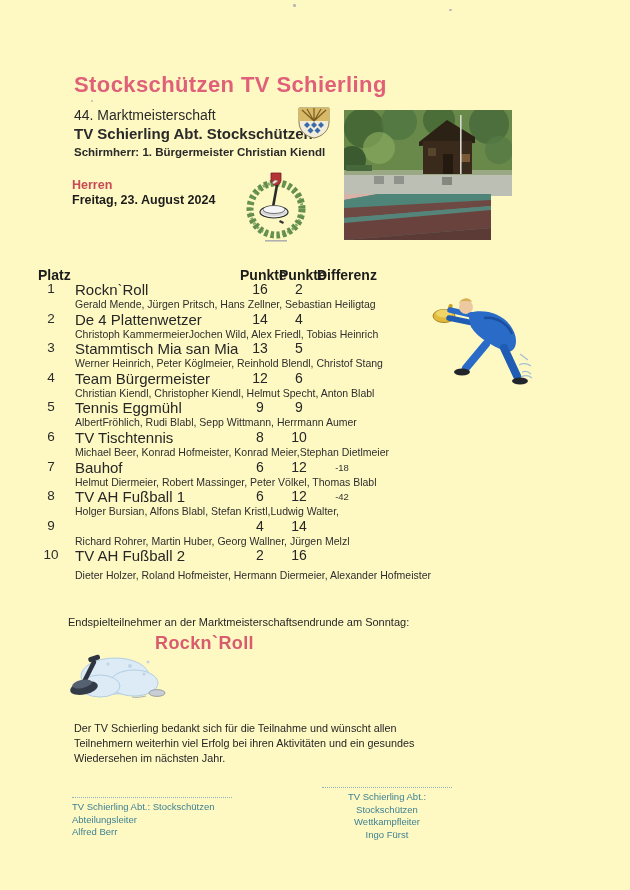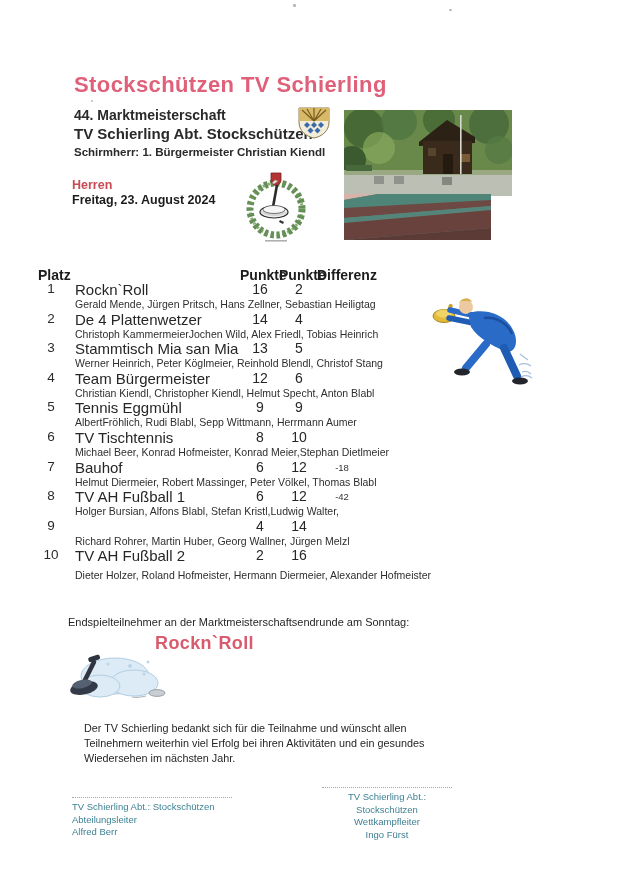--- a/index.html
+++ b/index.html
@@ -1,27 +1,27 @@
 <!DOCTYPE html>
 <html><head>
 <meta charset="utf-8">
 <style>
   html,body { margin:0; padding:0; background:#e9e9e9; }
   .page {
     position:relative; width:630px; height:890px; margin:0 auto;
-    background:#ffffff; overflow:hidden;
+    background:#fef9c3; overflow:hidden;
     font-family:"Liberation Sans", sans-serif; color:#222;
   }
   .abs { position:absolute; }
 
   .title {
     left:74px; top:72px; font-size:22px; font-weight:bold;
     color:#e0607a; letter-spacing:0.4px; white-space:nowrap;
   }
-  .sub-event { left:74px; top:107px; font-size:14px; font-weight:bold; color:#2a2a2a; }
+  .sub-event { left:74px; top:107px; font-size:14px; font-weight:normal; color:#2a2a2a; }
   .sub-club  { left:74px; top:125px; font-size:15px; font-weight:bold; color:#2a2a2a; }
   .sub-patron{ left:74px; top:146px; font-size:11.5px; font-weight:bold; color:#2a2a2a; }
 
   .category { left:72px; top:178px; font-size:12.5px; font-weight:bold; color:#c84a55; }
   .date     { left:72px; top:193px; font-size:12.5px; font-weight:bold; color:#1c1c1c; }
 
   
   .thead { top:267px; left:0; width:630px; height:14px; font-size:14px; font-weight:bold; color:#1c1c1c; }
   .h-platz { position:absolute; left:38px; }
   .h-p1 { position:absolute; left:240px; width:40px; text-align:center; }
@@ -35,21 +35,21 @@
   .team { position:absolute; left:75px; font-size:15px; color:#262626; white-space:nowrap; }
   .p1   { position:absolute; left:240px; width:40px; text-align:center; font-size:14px; color:#262626; }
   .p2   { position:absolute; left:279px; width:40px; text-align:center; font-size:14px; color:#262626; }
   .diff { position:absolute; left:317px; width:50px; text-align:center; font-size:9.5px; padding-top:3px; color:#333; }
   .players { margin-left:75px; font-size:10.5px; color:#2e2e2e; white-space:nowrap; }
   .trow:last-child .players { margin-top:5px; }
 
   .final-note { left:68px; top:616px; font-size:11px; color:#262626; }
   .qualifier  { left:155px; top:633px; font-size:18px; font-weight:bold; color:#d85c6e; letter-spacing:0.4px; }
 
-  .closing { left:84px; top:721px; width:342px; font-size:10.8px; line-height:1.38; color:#262626; }
+  .closing { left:74px; top:721px; width:342px; font-size:10.8px; line-height:1.38; color:#262626; }
 
   .sig { font-size:9.5px; color:#3d8093; line-height:1.32; }
   .sig-left  { left:72px; top:797px; width:160px; }
   .sig-right { left:322px; top:787px; width:130px; text-align:center; }
   .sig-rule { border-top:1px dotted #8fb0ba; height:0; margin-bottom:3px; }
 
   .speck { position:absolute; background:#b9b9b9; border-radius:1px; }
 </style>
 </head>
 <body>

